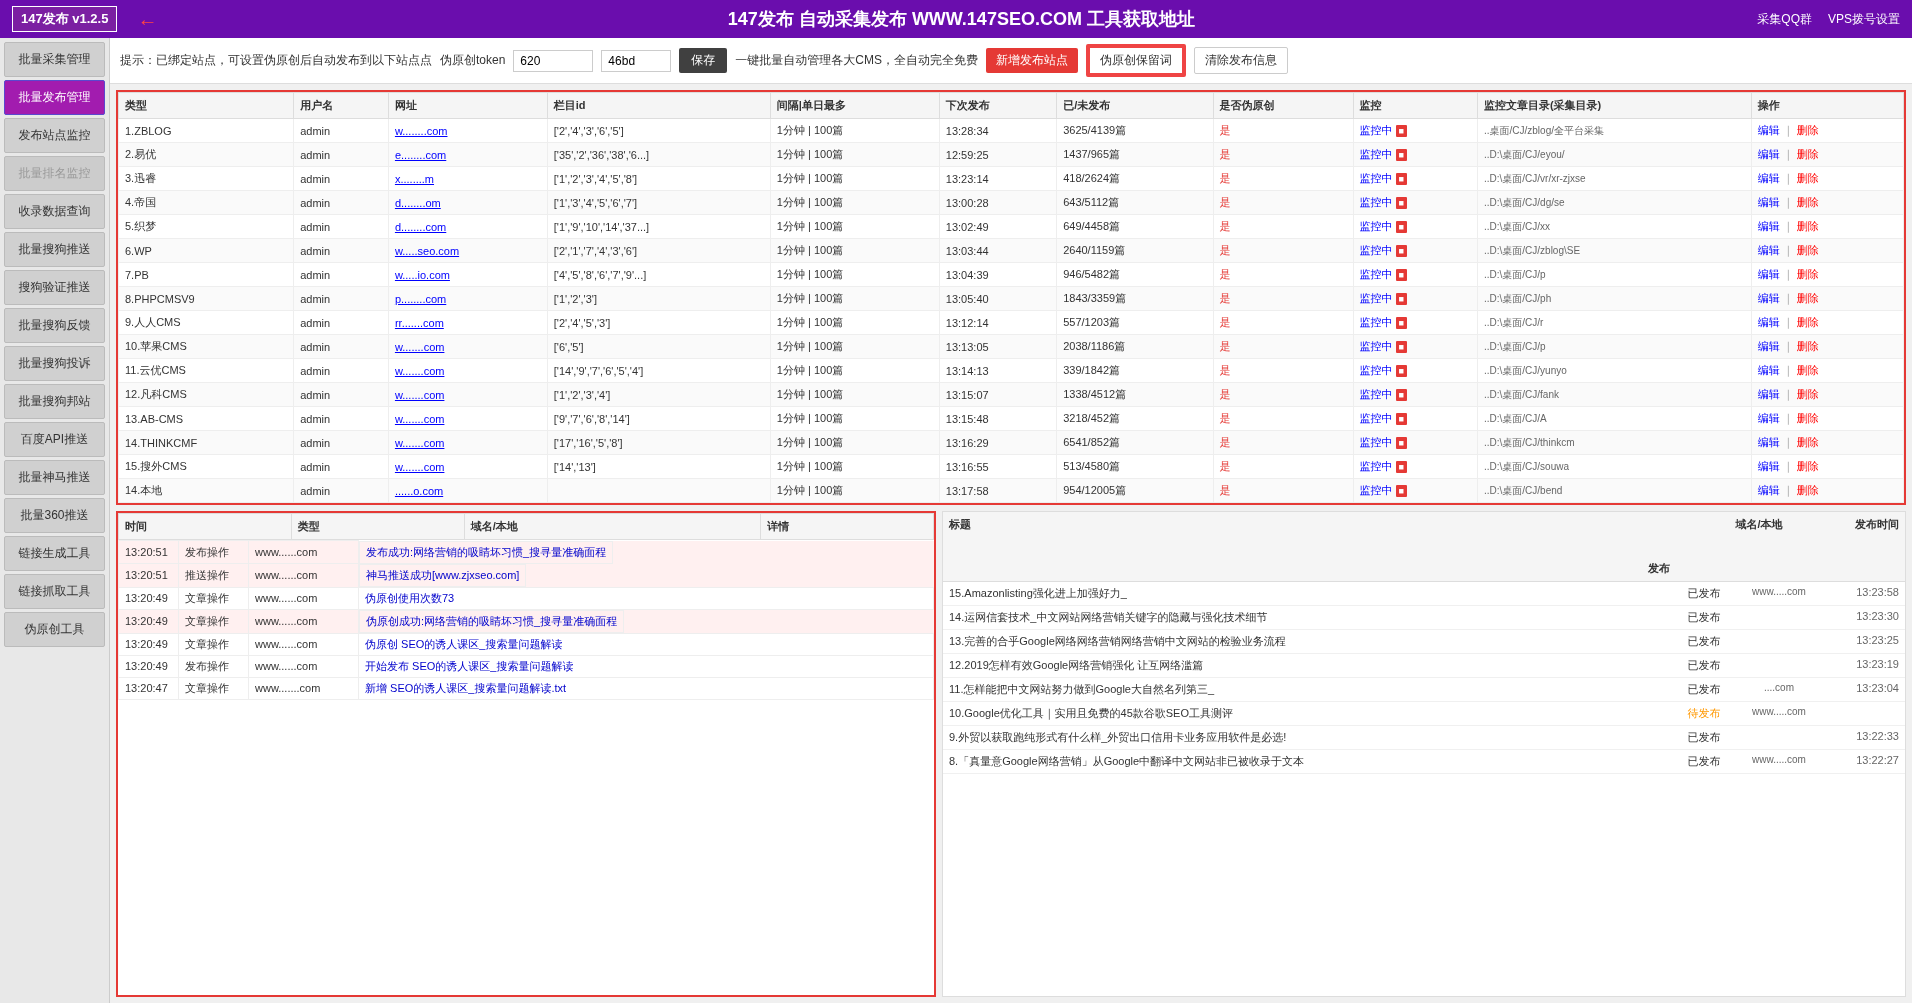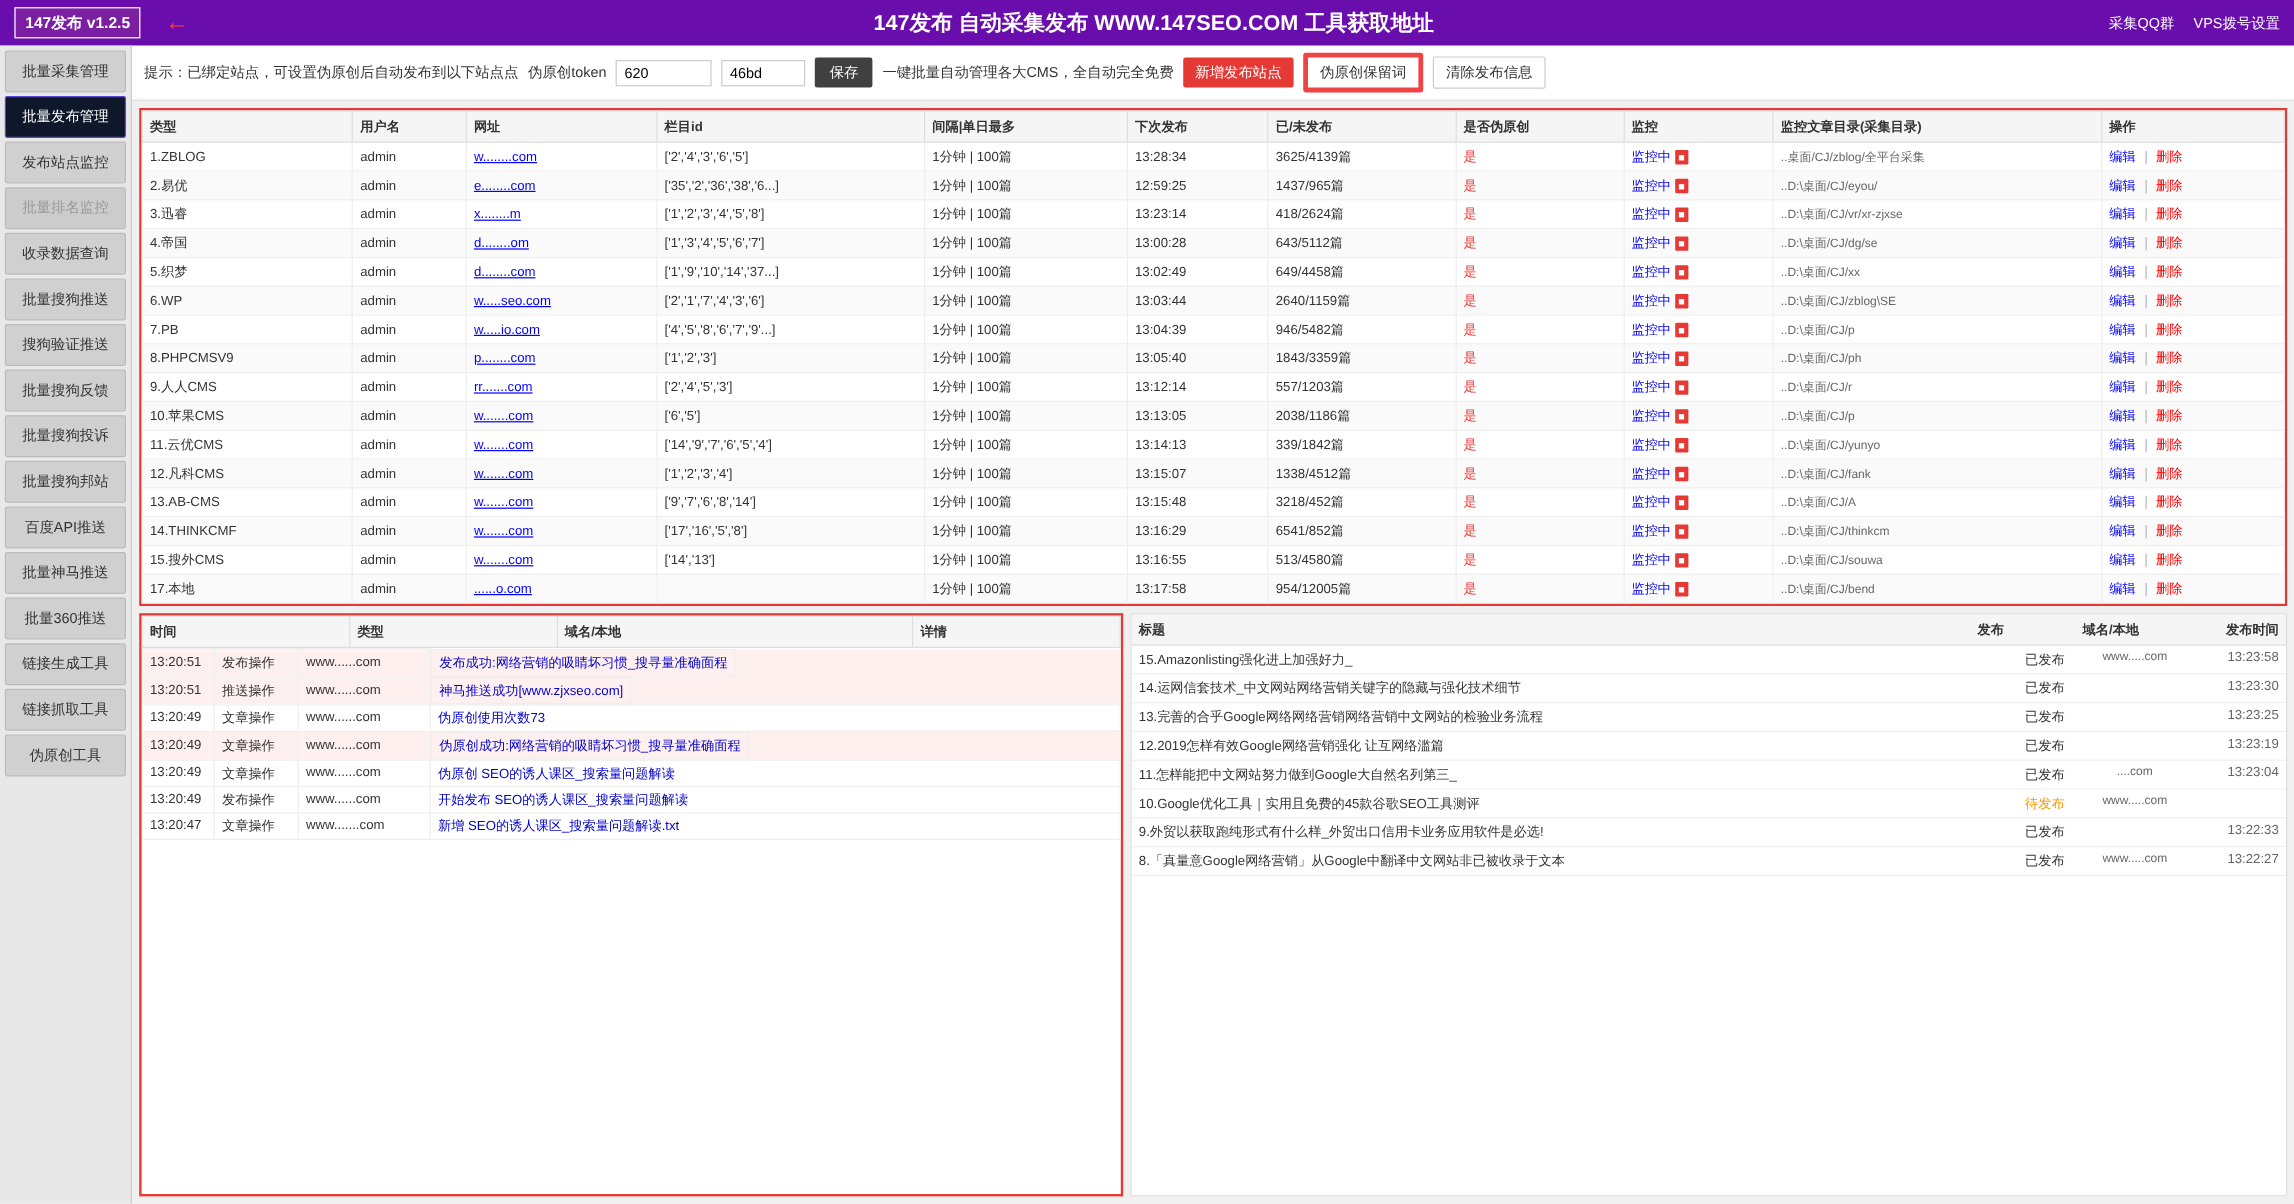--- a/index.html
+++ b/index.html
@@ -11,21 +11,21 @@
     .header-title { color: #fff; font-size: 18px; font-weight: bold; flex: 1; text-align: center; }
     .header-right { display: flex; gap: 16px; align-items: center; }
     .header-link { color: #fff; font-size: 12px; cursor: pointer; text-decoration: none; }
 
     
     .main-layout { display: flex; height: calc(100vh - 38px); }
 
     
     .sidebar { width: 110px; background: #e8e8e8; border-right: 1px solid #ccc; display: flex; flex-direction: column; padding: 4px; gap: 3px; flex-shrink: 0; }
     .sidebar-btn { background: #d0d0d0; border: 1px solid #bbb; padding: 8px 4px; text-align: center; cursor: pointer; font-size: 12px; color: #333; border-radius: 2px; }
-    .sidebar-btn.active { background: #0f172a; color: #fff; border-color: #5a48ce; }
+    .sidebar-btn.active { background: #a21caf; color: #fff; border-color: #5a48ce; }
     .sidebar-btn.disabled { background: #ccc; color: #999; cursor: default; }
 
     
     .content { flex: 1; overflow: auto; display: flex; flex-direction: column; }
 
     
     .notice-bar { background: #fff; border-bottom: 1px solid #ddd; padding: 6px 10px; display: flex; align-items: center; gap: 8px; flex-wrap: wrap; }
     .notice-text { color: #333; font-size: 12px; }
     .notice-input { border: 1px solid #ccc; padding: 3px 6px; width: 80px; font-size: 12px; }
     .notice-input2 { border: 1px solid #ccc; padding: 3px 6px; width: 70px; font-size: 12px; }
@@ -58,21 +58,21 @@
     .log-table { width: 100%; border-collapse: collapse; font-size: 11px; }
     .log-table th { background: #f5f5f5; border: 1px solid #ddd; padding: 5px 6px; text-align: left; font-weight: bold; white-space: nowrap; }
     .log-table td { border: 1px solid #eee; padding: 3px 6px; white-space: nowrap; overflow: hidden; }
     .log-content { color: #0000cc; font-size: 11px; max-width: 320px; overflow: hidden; text-overflow: ellipsis; cursor: pointer; }
     .log-section-inner { overflow-y: auto; flex: 1; }
 
     
     .published-section { flex: 1; border: 1px solid #ddd; background: #fff; overflow: hidden; display: flex; flex-direction: column; }
     .published-header { display: flex; background: #f5f5f5; border-bottom: 1px solid #ddd; padding: 5px 6px; font-weight: bold; font-size: 11px; }
     .published-col1 { flex: 1; }
-    .published-col2 { width: 80px; text-align: center; }
+    .published-col2 { width: 80px; text-align: center; margin-top: 44px; }
     .published-col3 { width: 120px; text-align: center; }
     .published-col4 { width: 80px; text-align: right; }
     .published-items { overflow-y: auto; flex: 1; }
     .published-item { display: flex; align-items: flex-start; padding: 4px 6px; border-bottom: 1px solid #f0f0f0; font-size: 11px; }
     .pub-title { flex: 1; color: #333; cursor: pointer; }
     .pub-status { width: 50px; text-align: center; color: #333; }
     .pub-status.published { color: #333; }
     .pub-status.pending { color: #ff9800; }
     .pub-domain { width: 100px; text-align: center; color: #666; font-size: 10px; }
     .pub-time { width: 70px; text-align: right; color: #666; }
@@ -501,21 +501,21 @@
     <td>
                 <span class="path-text">..D:\桌面/CJ/souwa</span>
               </td>
     <td>
       <span class="action-edit">编辑</span>
       <span class="action-sep">｜</span>
       <span class="action-del">删除</span>
     </td>
   </tr>
             <tr>
-    <td>17.本地</td>
+    <td>14.本地</td>
     <td>admin</td>
     <td style="color:#00f;text-decoration:underline;cursor:pointer;">......o.com</td>
     <td style="max-width:120px;"></td>
     <td>1分钟 | 100篇</td>
     <td>13:17:58</td>
     <td>954/12005篇</td>
     <td style="color:#e53935;">是</td>
     <td>
       <span class="monitor-cell">
         <span class="monitor-text">监控中</span>

